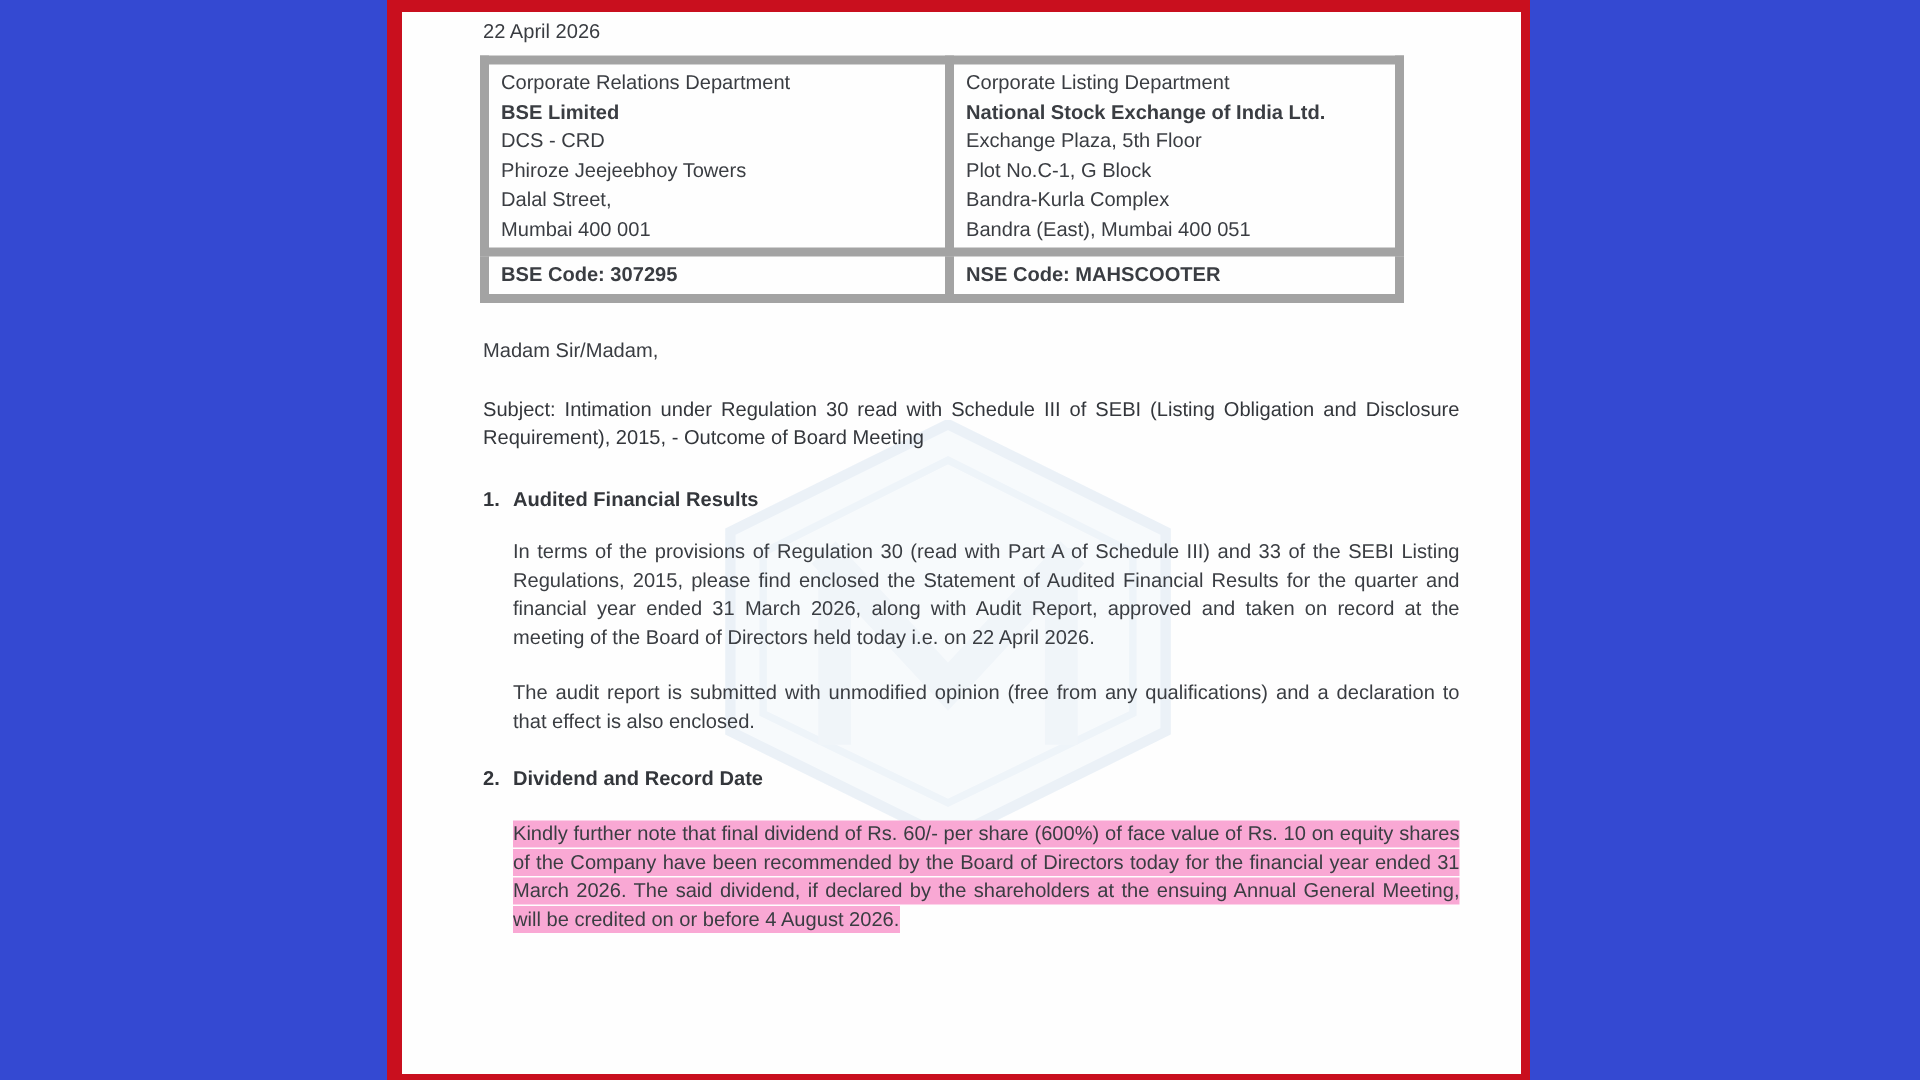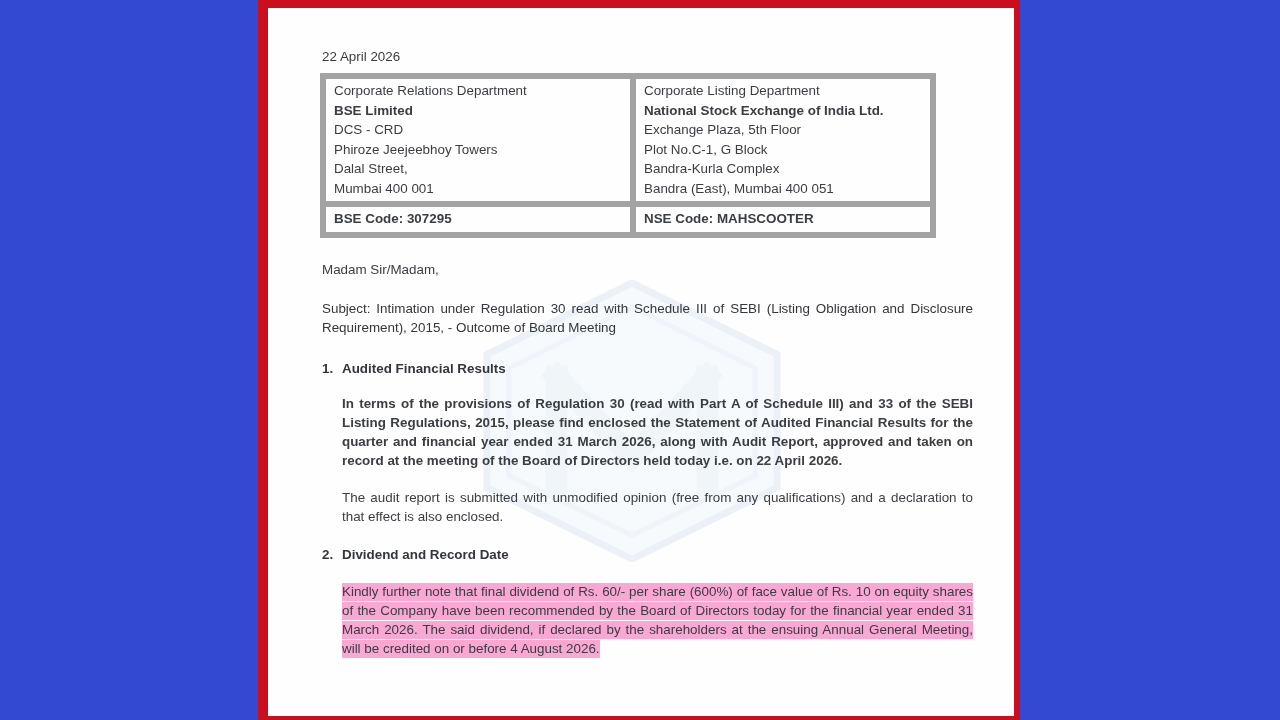--- a/index.html
+++ b/index.html
@@ -39,21 +39,20 @@
     pointer-events: none;
   }
 
   .content {
     position: relative;
     z-index: 1;
     padding: 3px 41px 0 54px; 
     color: #3a3d42;
     font-size: 13.4px;
     line-height: 19px;
-    margin-top: 36px;
   }
 
   .date-line { margin-bottom: 7px; }
 
   table.addr {
     width: 616px;
     border-collapse: collapse;
     margin-left: -2px;
   }
   table.addr td {
@@ -80,21 +79,21 @@
     font-weight: bold;
     color: #33363b;
   }
   .section-head .num { width: 20px; flex: 0 0 20px; }
 
   .para {
     margin-top: 17px;
     margin-left: 20px;
     text-align: justify;
   }
-  .para.p1 { margin-top: 16px; font-weight: bold; }
+  .para.p1 { margin-top: 16px; }
   .para.p2 { margin-top: 18px; }
   .para.hl-para { margin-top: 18px; }
   .para.last { margin-top: 17px; }
   .section-head.s2 { margin-top: 19px; }
 
   .hl {
     background: #f9a8d4;
     padding: 1px 0 2px 0;
   }
 </style>

